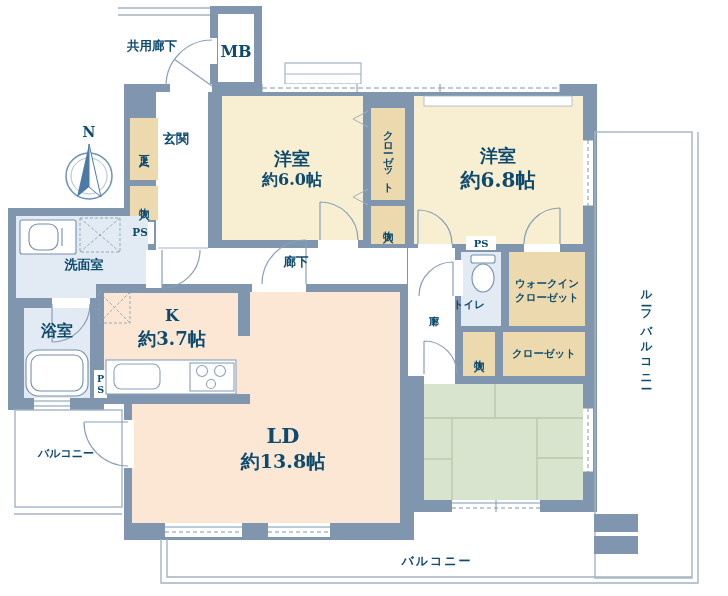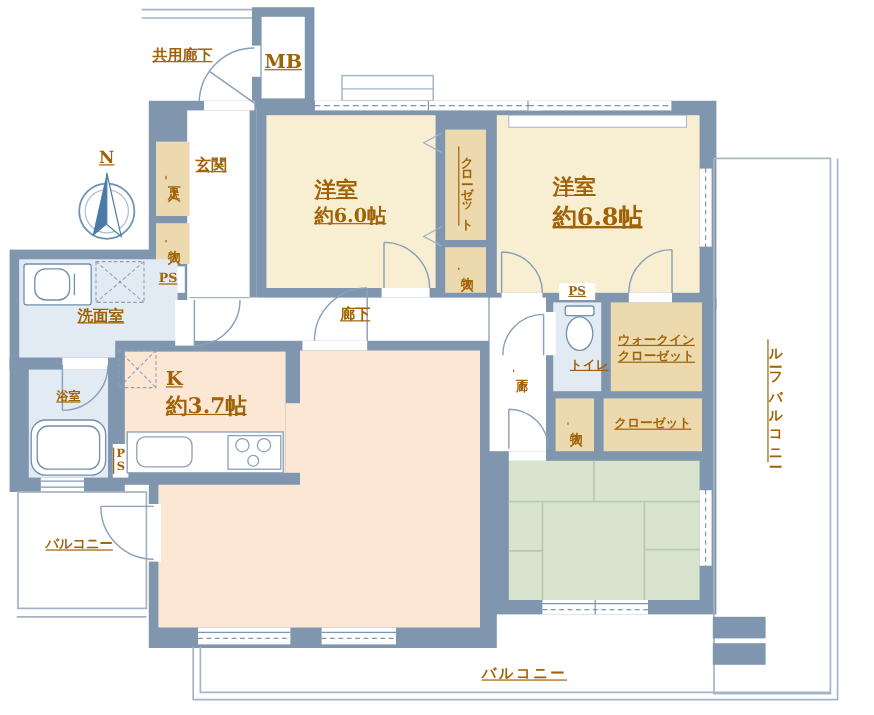--- a/index.html
+++ b/index.html
@@ -4,22 +4,22 @@
 <style>
   html,body{margin:0;padding:0;background:#ffffff;}
   .stage{
     position:relative;width:728px;height:596px;background:#ffffff;overflow:hidden;
     font-family:"DejaVu Serif","Liberation Serif",serif;
   }
   .stage svg{position:absolute;left:0;top:0;}
   .labels{position:absolute;left:0;top:0;width:100%;height:100%;}
   .lbl{
     position:absolute;transform:translate(-50%,-50%);
-    color:#a16207;font-weight:700;white-space:nowrap;
-    font-family:"DejaVu Serif","Liberation Serif",serif;line-height:1.3;text-decoration:underline;
+    color:#0c4a6e;font-weight:700;white-space:nowrap;text-align:center;
+    font-family:"DejaVu Serif","Liberation Serif",serif;line-height:1.3;
   }
   .lbl.v{writing-mode:vertical-rl;letter-spacing:1px;}
   .lbl.vu{writing-mode:vertical-rl;text-orientation:upright;letter-spacing:0;}
   .lbl.two span{display:block;}
   .lbl.sp{letter-spacing:2px;}
 </style>
 </head>
 <body>
 
 <div class="stage">
@@ -202,48 +202,52 @@
 </svg>
 
 <div class="labels">
   <span class="lbl" style="left:152px;top:46px;font-size:12.5px">共用廊下</span>
   <span class="lbl" style="left:236px;top:52px;font-size:16px">MB</span>
   <span class="lbl" style="left:176px;top:139px;font-size:13px">玄関</span>
   <span class="lbl v" style="left:144px;top:148px;font-size:10.5px">下足入</span>
   <span class="lbl v" style="left:144px;top:201px;font-size:10.5px">物入</span>
   <span class="lbl" style="left:140px;top:233px;font-size:10.5px">PS</span>
   <span class="lbl" style="left:84px;top:265px;font-size:13px">洗面室</span>
-  <span class="lbl" style="left:57px;top:331px;font-size:10px">浴室</span>
+  <span class="lbl" style="left:57px;top:331px;font-size:16px">浴室</span>
 
   <div class="lbl two" style="left:292px;top:169px">
     <span style="font-size:18px">洋室</span>
     <span style="font-size:16px">約6.0帖</span>
   </div>
   <span class="lbl v" style="left:388px;top:155px;font-size:10.5px">クローゼット</span>
   <span class="lbl v" style="left:388px;top:224px;font-size:10.5px">物入</span>
   <div class="lbl two" style="left:498px;top:169px">
     <span style="font-size:18px">洋室</span>
     <span style="font-size:20px">約6.8帖</span>
   </div>
 
   <span class="lbl" style="left:296px;top:262px;font-size:12.5px">廊下</span>
   <span class="lbl" style="left:481px;top:243px;font-size:10px">PS</span>
-  <span class="lbl" style="left:491px;top:305px;font-size:10.5px">トイレ</span>
+  <span class="lbl" style="left:469px;top:305px;font-size:10.5px">トイレ</span>
   <div class="lbl two" style="left:547px;top:291px">
     <span style="font-size:10.5px">ウォークイン</span>
     <span style="font-size:10.5px">クローゼット</span>
   </div>
   <span class="lbl v" style="left:434px;top:309px;font-size:10px">廊下</span>
   <span class="lbl v" style="left:479px;top:353px;font-size:10.5px">物入</span>
   <span class="lbl" style="left:544px;top:354px;font-size:10.5px">クローゼット</span>
 
   <div class="lbl two" style="left:172px;top:328px">
     <span style="font-size:16px">K</span>
     <span style="font-size:18px">約3.7帖</span>
   </div>
   <span class="lbl vu" style="left:100px;top:384px;font-size:9.5px">PS</span>
+  <div class="lbl two" style="left:283px;top:448px">
+    <span style="font-size:21px">LD</span>
+    <span style="font-size:19px">約13.8帖</span>
+  </div>
 
   <span class="lbl" style="left:66px;top:454px;font-size:11px">バルコニー</span>
   <span class="lbl sp" style="left:437px;top:562px;font-size:12px">バルコニー</span>
   <span class="lbl v" style="left:646px;top:334px;font-size:11.5px;letter-spacing:3px">ルーフバルコニー</span>
   <span class="lbl" style="left:89px;top:132px;font-size:14px">N</span>
 </div>
 </div>
 
 </body></html>

